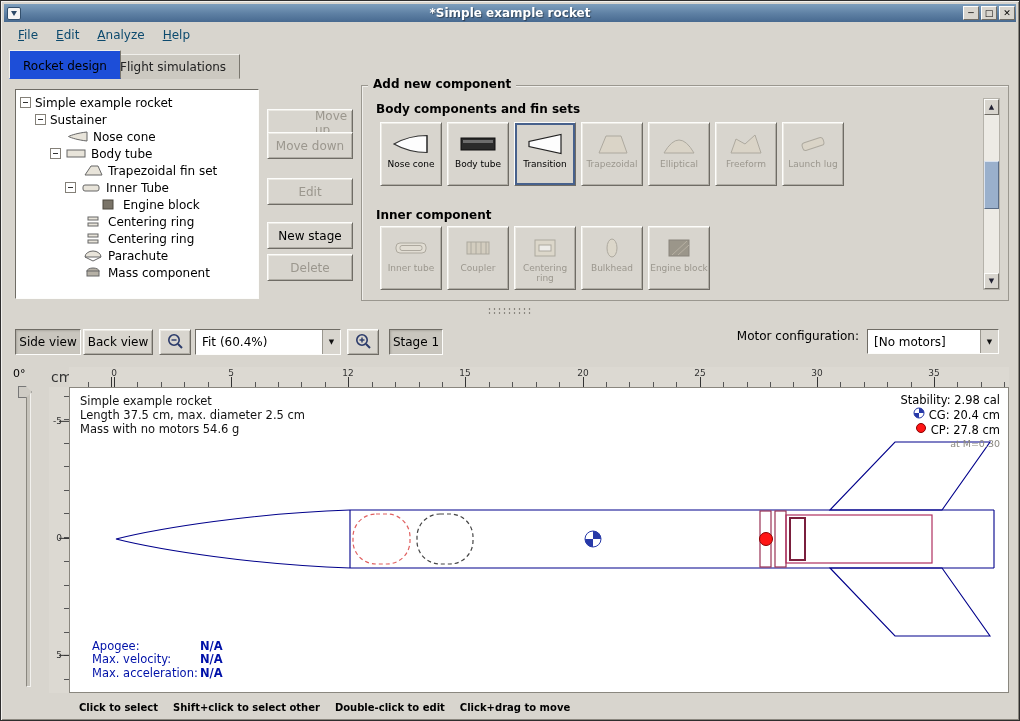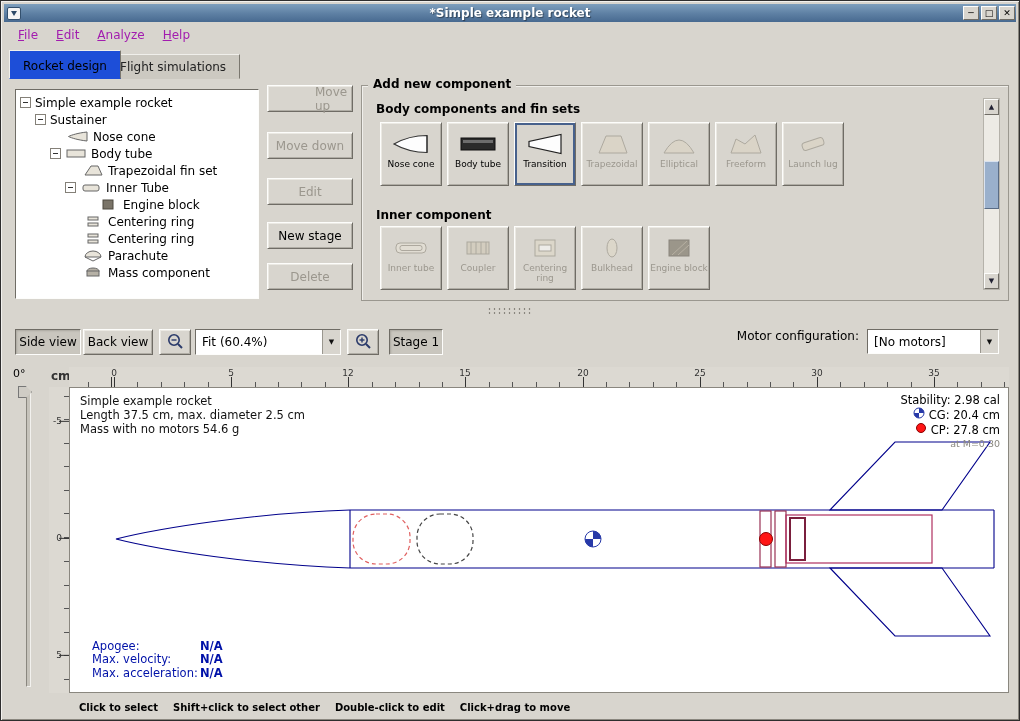--- a/index.html
+++ b/index.html
@@ -18,21 +18,21 @@
             border-radius:2px;position:relative;z-index:2;}
   .app-icon::after{content:"";position:absolute;left:3px;top:3px;border-left:3px solid transparent;
             border-right:3px solid transparent;border-top:5px solid #2d4a68;}
   .win-btns{margin-left:auto;display:flex;gap:2px;margin-right:1px;z-index:2;}
   .win-btn{width:16px;height:14px;background:#d8d5ce;border:1px solid;
            border-color:#fdfdfb #6f6c65 #6f6c65 #fdfdfb;font-size:9px;line-height:12px;
            text-align:center;color:#000;}
 
   
   .menubar{position:absolute;left:4px;top:22px;right:4px;height:24px;display:flex;align-items:center;padding-left:4px;}
-  .menu-item{padding:3px 9px;color:#a21caf;}
+  .menu-item{padding:3px 9px;color:#0c4a6e;}
 
   
   .tabstrip{position:absolute;left:6px;top:48px;height:30px;right:6px;}
   .tab{position:absolute;bottom:0;padding:0 13px;background:#ccc9c1;border:1px solid;
        border-color:#f0efeb #7a776f transparent #f0efeb;height:25px;line-height:25px;color:#222;}
   .tab.active{background:#1d4ed8;height:29px;line-height:30px;z-index:3;color:#000;}
 
   
   .btn{background:#d8d5ce;border:1px solid;border-color:#fdfdfb #6f6c65 #6f6c65 #fdfdfb;
        box-shadow:inset 1px 1px 0 #ebe9e3, inset -1px -1px 0 #b0ada5;
@@ -94,21 +94,21 @@
          display:flex;align-items:center;justify-content:center;font-size:7px;color:#111;}
 
   
   .rot-strip{position:absolute;left:8px;top:364px;width:40px;height:330px;}
   .rot-label{position:absolute;left:4px;top:2px;font-size:11px;color:#000;}
   .rot-track{position:absolute;left:17px;top:26px;width:5px;height:296px;background:#c6c3bb;
              border:1px solid;border-color:#8a877f #f2f1ee #f2f1ee #8a877f;}
   .rot-thumb{position:absolute;left:9px;top:21px;width:14px;height:12px;background:#cfccc5;
              clip-path:polygon(0 0,55% 0,100% 50%,55% 100%,0 100%);
              border:1px solid #777;}
-  .corner-cm{position:absolute;left:50px;top:368px;width:18px;height:16px;font-size:12px;color:#333;text-align:center;font-weight:bold;}
+  .corner-cm{position:absolute;left:50px;top:368px;width:18px;height:16px;font-size:14px;color:#333;text-align:center;}
   .hruler{position:absolute;left:68px;top:366px;width:940px;height:20px;background:#dcd9d2;}
   .hruler .num{position:absolute;top:1px;font-size:9px;color:#333;transform:translateX(-50%);}
   .hminor{position:absolute;left:0;right:0;bottom:0;height:5px;
       background-image:repeating-linear-gradient(90deg,#555 0 1px,transparent 1px 23.43px);background-position:45px 0;}
   .hmajor{position:absolute;left:0;right:0;bottom:0;height:10px;
       background-image:repeating-linear-gradient(90deg,#333 0 1px,transparent 1px 117.15px);background-position:45px 0;}
   .vruler{position:absolute;left:48px;top:386px;width:20px;height:306px;background:#dcd9d2;}
   .vruler .num{position:absolute;right:7px;font-size:9px;color:#333;transform:translateY(-50%);}
   .vminor{position:absolute;top:0;bottom:0;right:0;width:5px;
       background-image:repeating-linear-gradient(180deg,#555 0 1px,transparent 1px 23.43px);background-position:0 151px;}
@@ -245,25 +245,25 @@
       <span class="ticon">
           <svg width="22" height="13">
             <ellipse cx="11" cy="5" rx="6" ry="3" fill="#b6b1a6" stroke="#666"></ellipse>
             <rect x="5" y="5" width="12" height="5" fill="#b6b1a6" stroke="#666"></rect>
           </svg>
         </span>
       <span class="tlabel">Mass component</span>
     </div>
   </div>
 
-  <div class="btn act-btn disabled" style="top:84px;padding-left:47px;">Move up</div>
+  <div class="btn act-btn disabled" style="top:108px;padding-left:47px;">Move up</div>
   <div class="btn act-btn disabled" style="top:131px;">Move down</div>
   <div class="btn act-btn disabled" style="top:177px;">Edit</div>
   <div class="btn act-btn" style="top:221px;">New stage</div>
-  <div class="btn act-btn disabled" style="top:262px;">Delete</div>
+  <div class="btn act-btn disabled" style="top:253px;">Delete</div>
 
   <div class="groupbox">
     <div class="group-title">Add new component</div>
 
     <div class="comp-label" style="top:16px;">Body components and fin sets</div>
     <div class="comp-row" style="top:36px;">
       <div class="cbtn">
         <span class="cicon">
             <svg width="40" height="24">
               <path d="M36,3.5 C22,3.5 10,8 3,12 C10,16 22,20.5 36,20.5 Z" fill="#fdfdfd" stroke="#333" stroke-width="1.2"></path>

